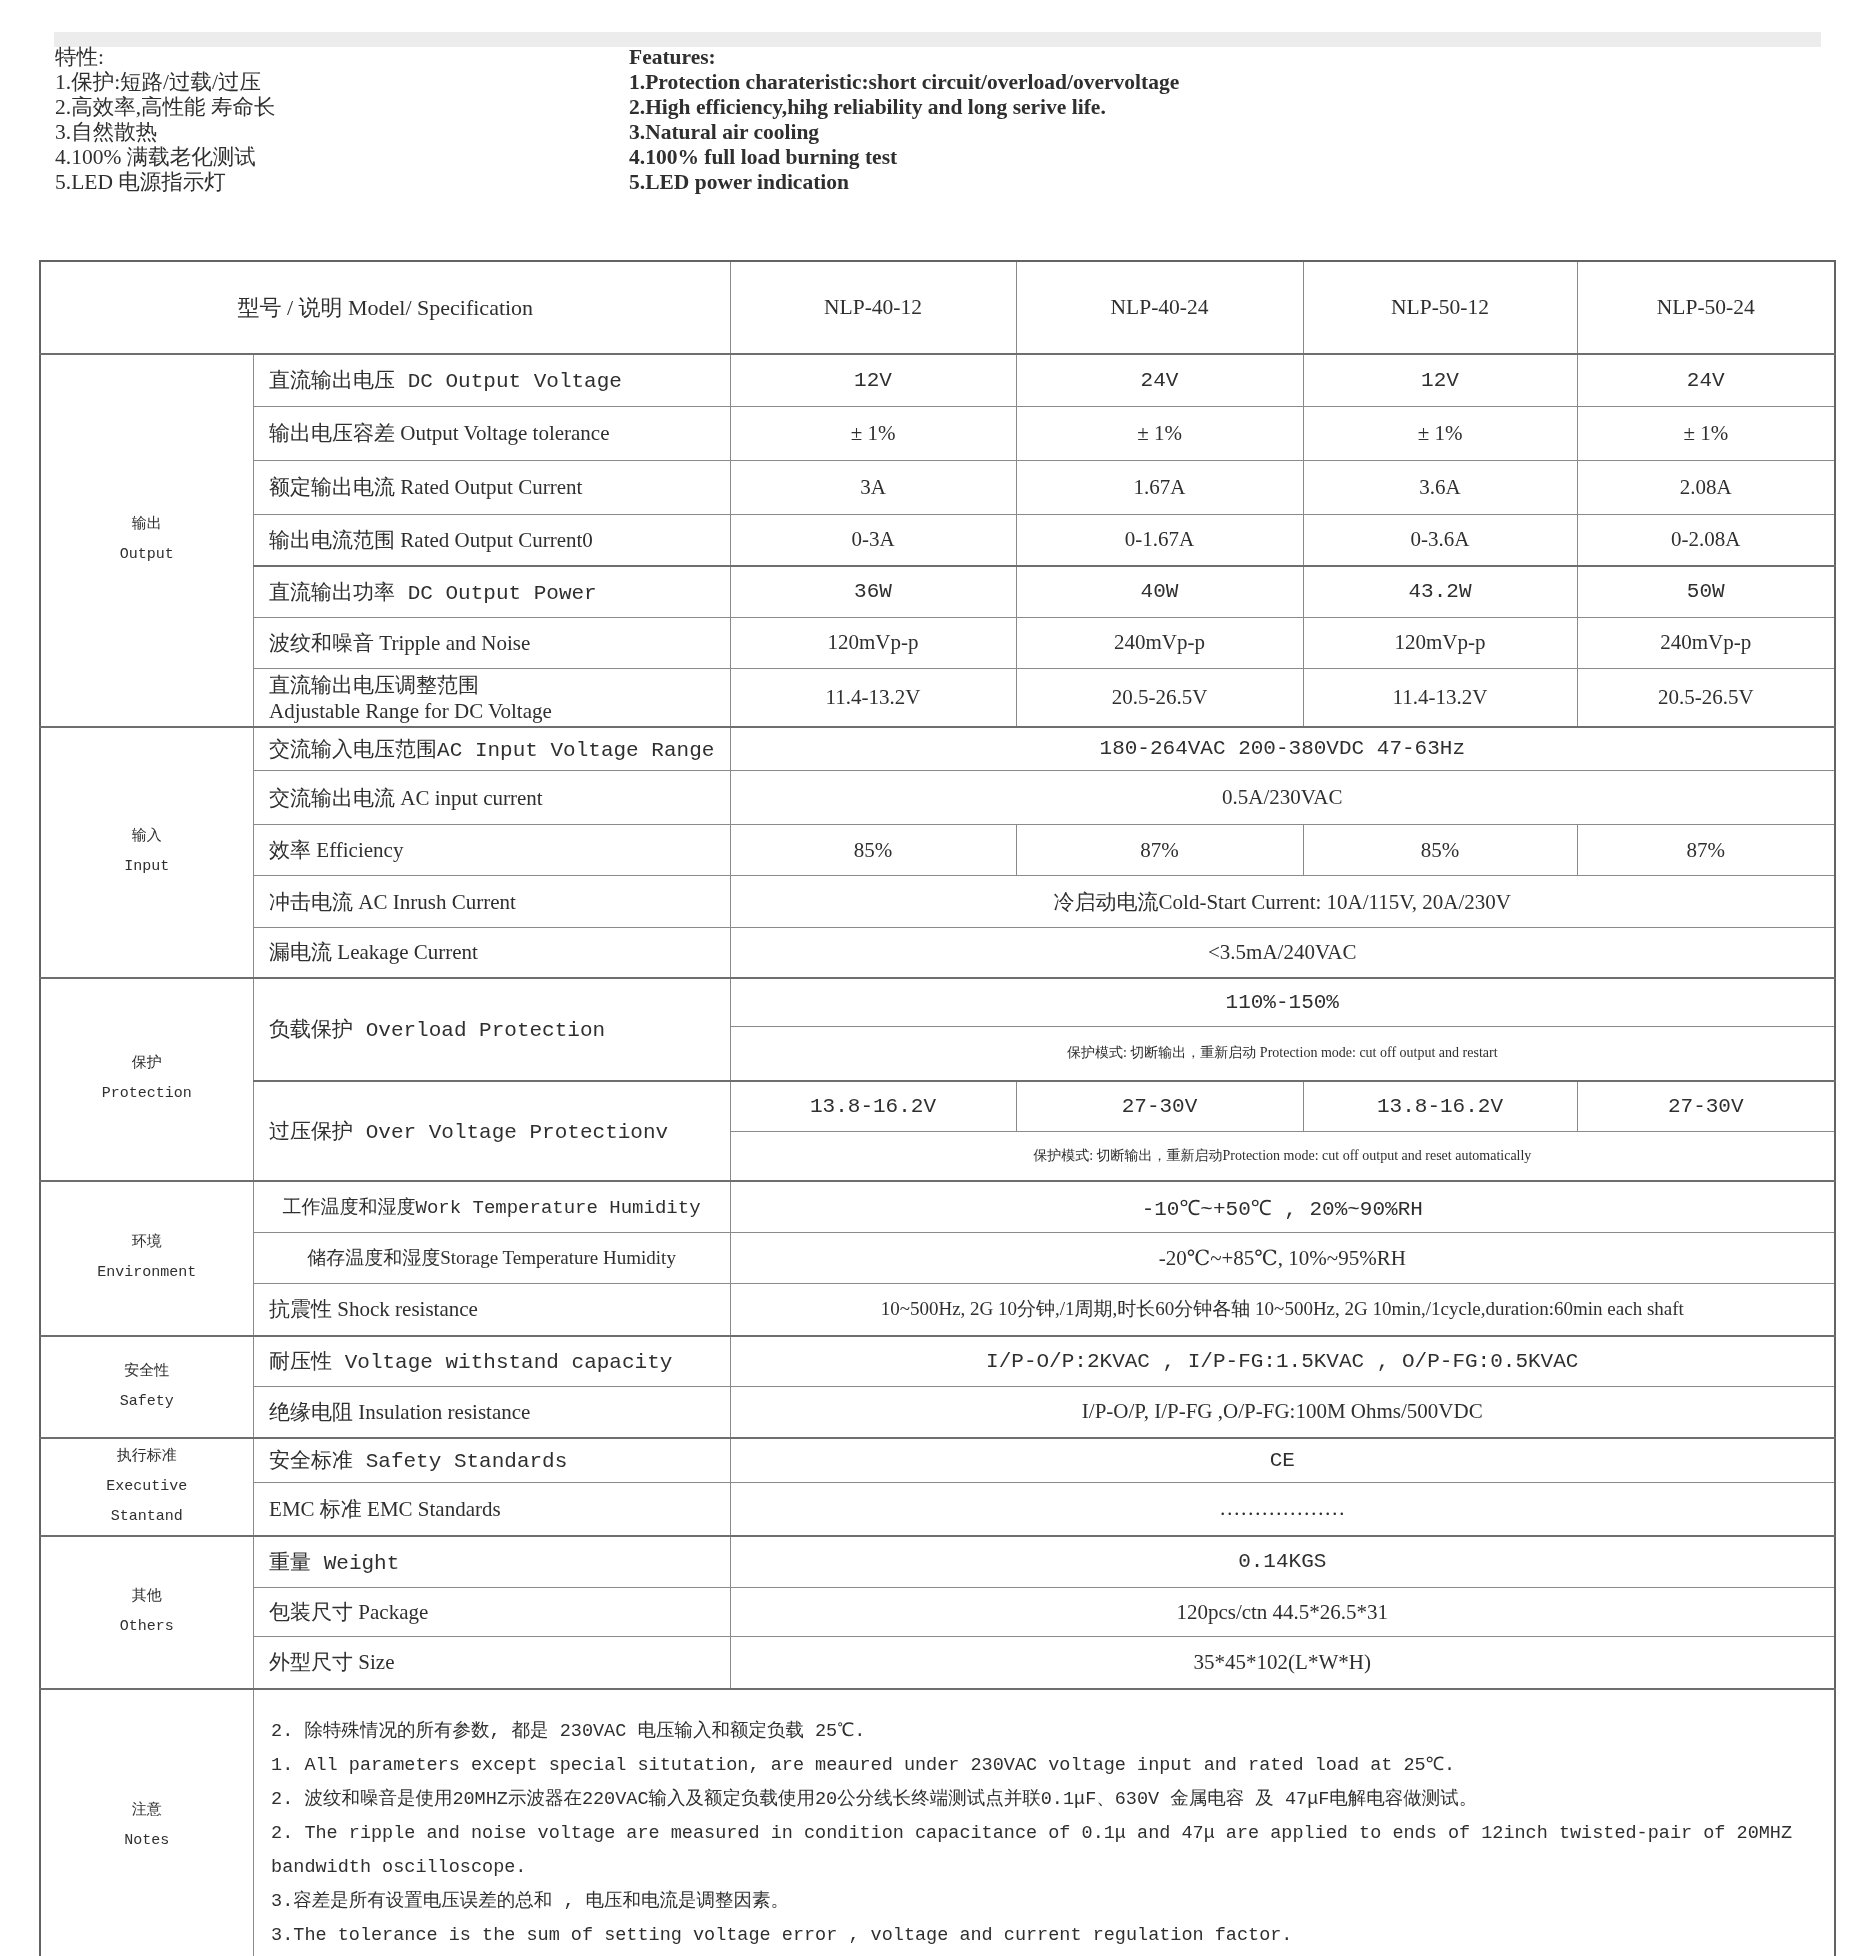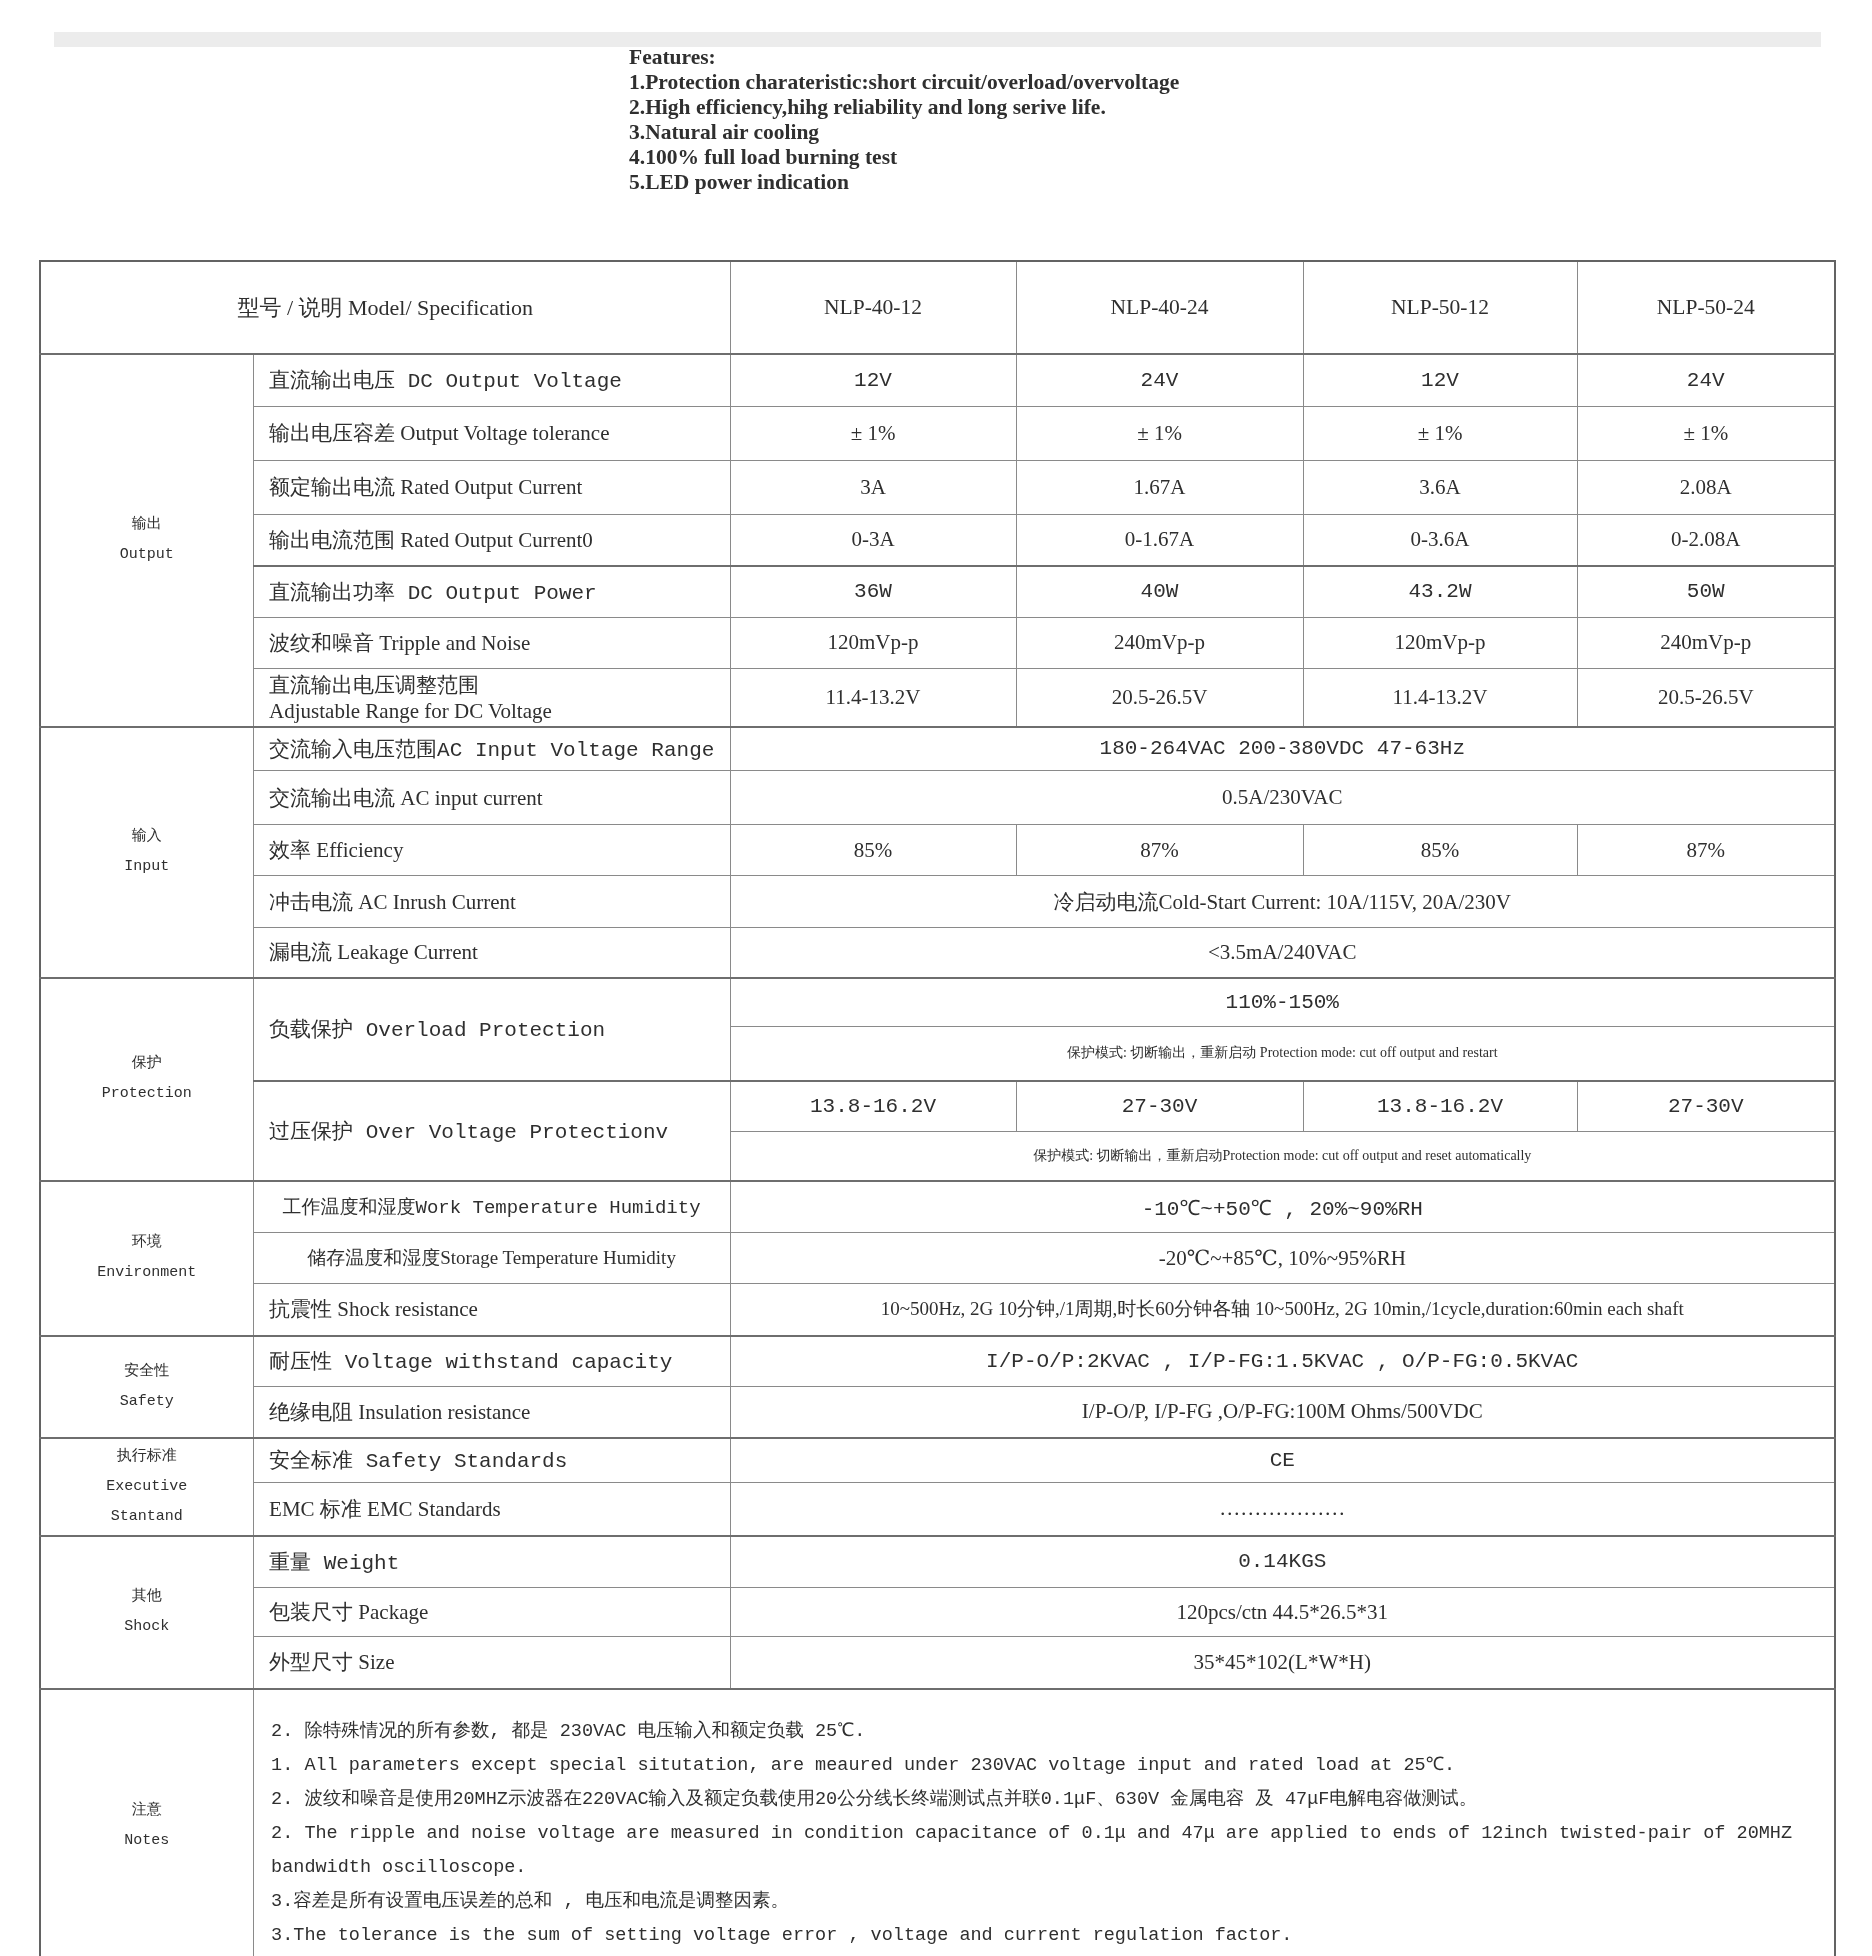--- a/index.html
+++ b/index.html
@@ -25,20 +25,28 @@
                       font-size:18.5px;line-height:34px;}
   .spec td.mode{font-size:14px;}
 </style>
 </head>
 <body>
 
 <div class="page">
 
   <div class="topbar"></div>
 
+  <div class="feat feat-cn">
+    <div>特性:</div>
+    <div>1.保护:短路/过载/过压</div>
+    <div>2.高效率,高性能 寿命长</div>
+    <div>3.自然散热</div>
+    <div>4.100% 满载老化测试</div>
+    <div>5.LED 电源指示灯</div>
+  </div>
 
   <div class="feat feat-en">
     <div>Features:</div>
     <div>1.Protection charateristic:short circuit/overload/overvoltage</div>
     <div>2.High efficiency,hihg reliability and long serive life.</div>
     <div>3.Natural air cooling</div>
     <div>4.100% full load burning test</div>
     <div>5.LED power indication</div>
   </div>
 
@@ -208,21 +216,21 @@
       <td colspan="4">CE</td>
     </tr>
     <tr style="height:51px">
       <td class="lbl">EMC 标准 EMC Standards</td>
       <td colspan="4">………………</td>
     </tr>
 
     <tr class="sec" style="height:52px">
       <td class="cat" rowspan="3">
         <div>其他</div>
-        <div>Shock</div>
+        <div>Others</div>
       </td>
       <td class="lbl">重量  Weight</td>
       <td colspan="4">0.14KGS</td>
     </tr>
     <tr style="height:49px">
       <td class="lbl">包装尺寸 Package</td>
       <td colspan="4">120pcs/ctn 44.5*26.5*31</td>
     </tr>
     <tr style="height:52px">
       <td class="lbl">外型尺寸 Size</td>

